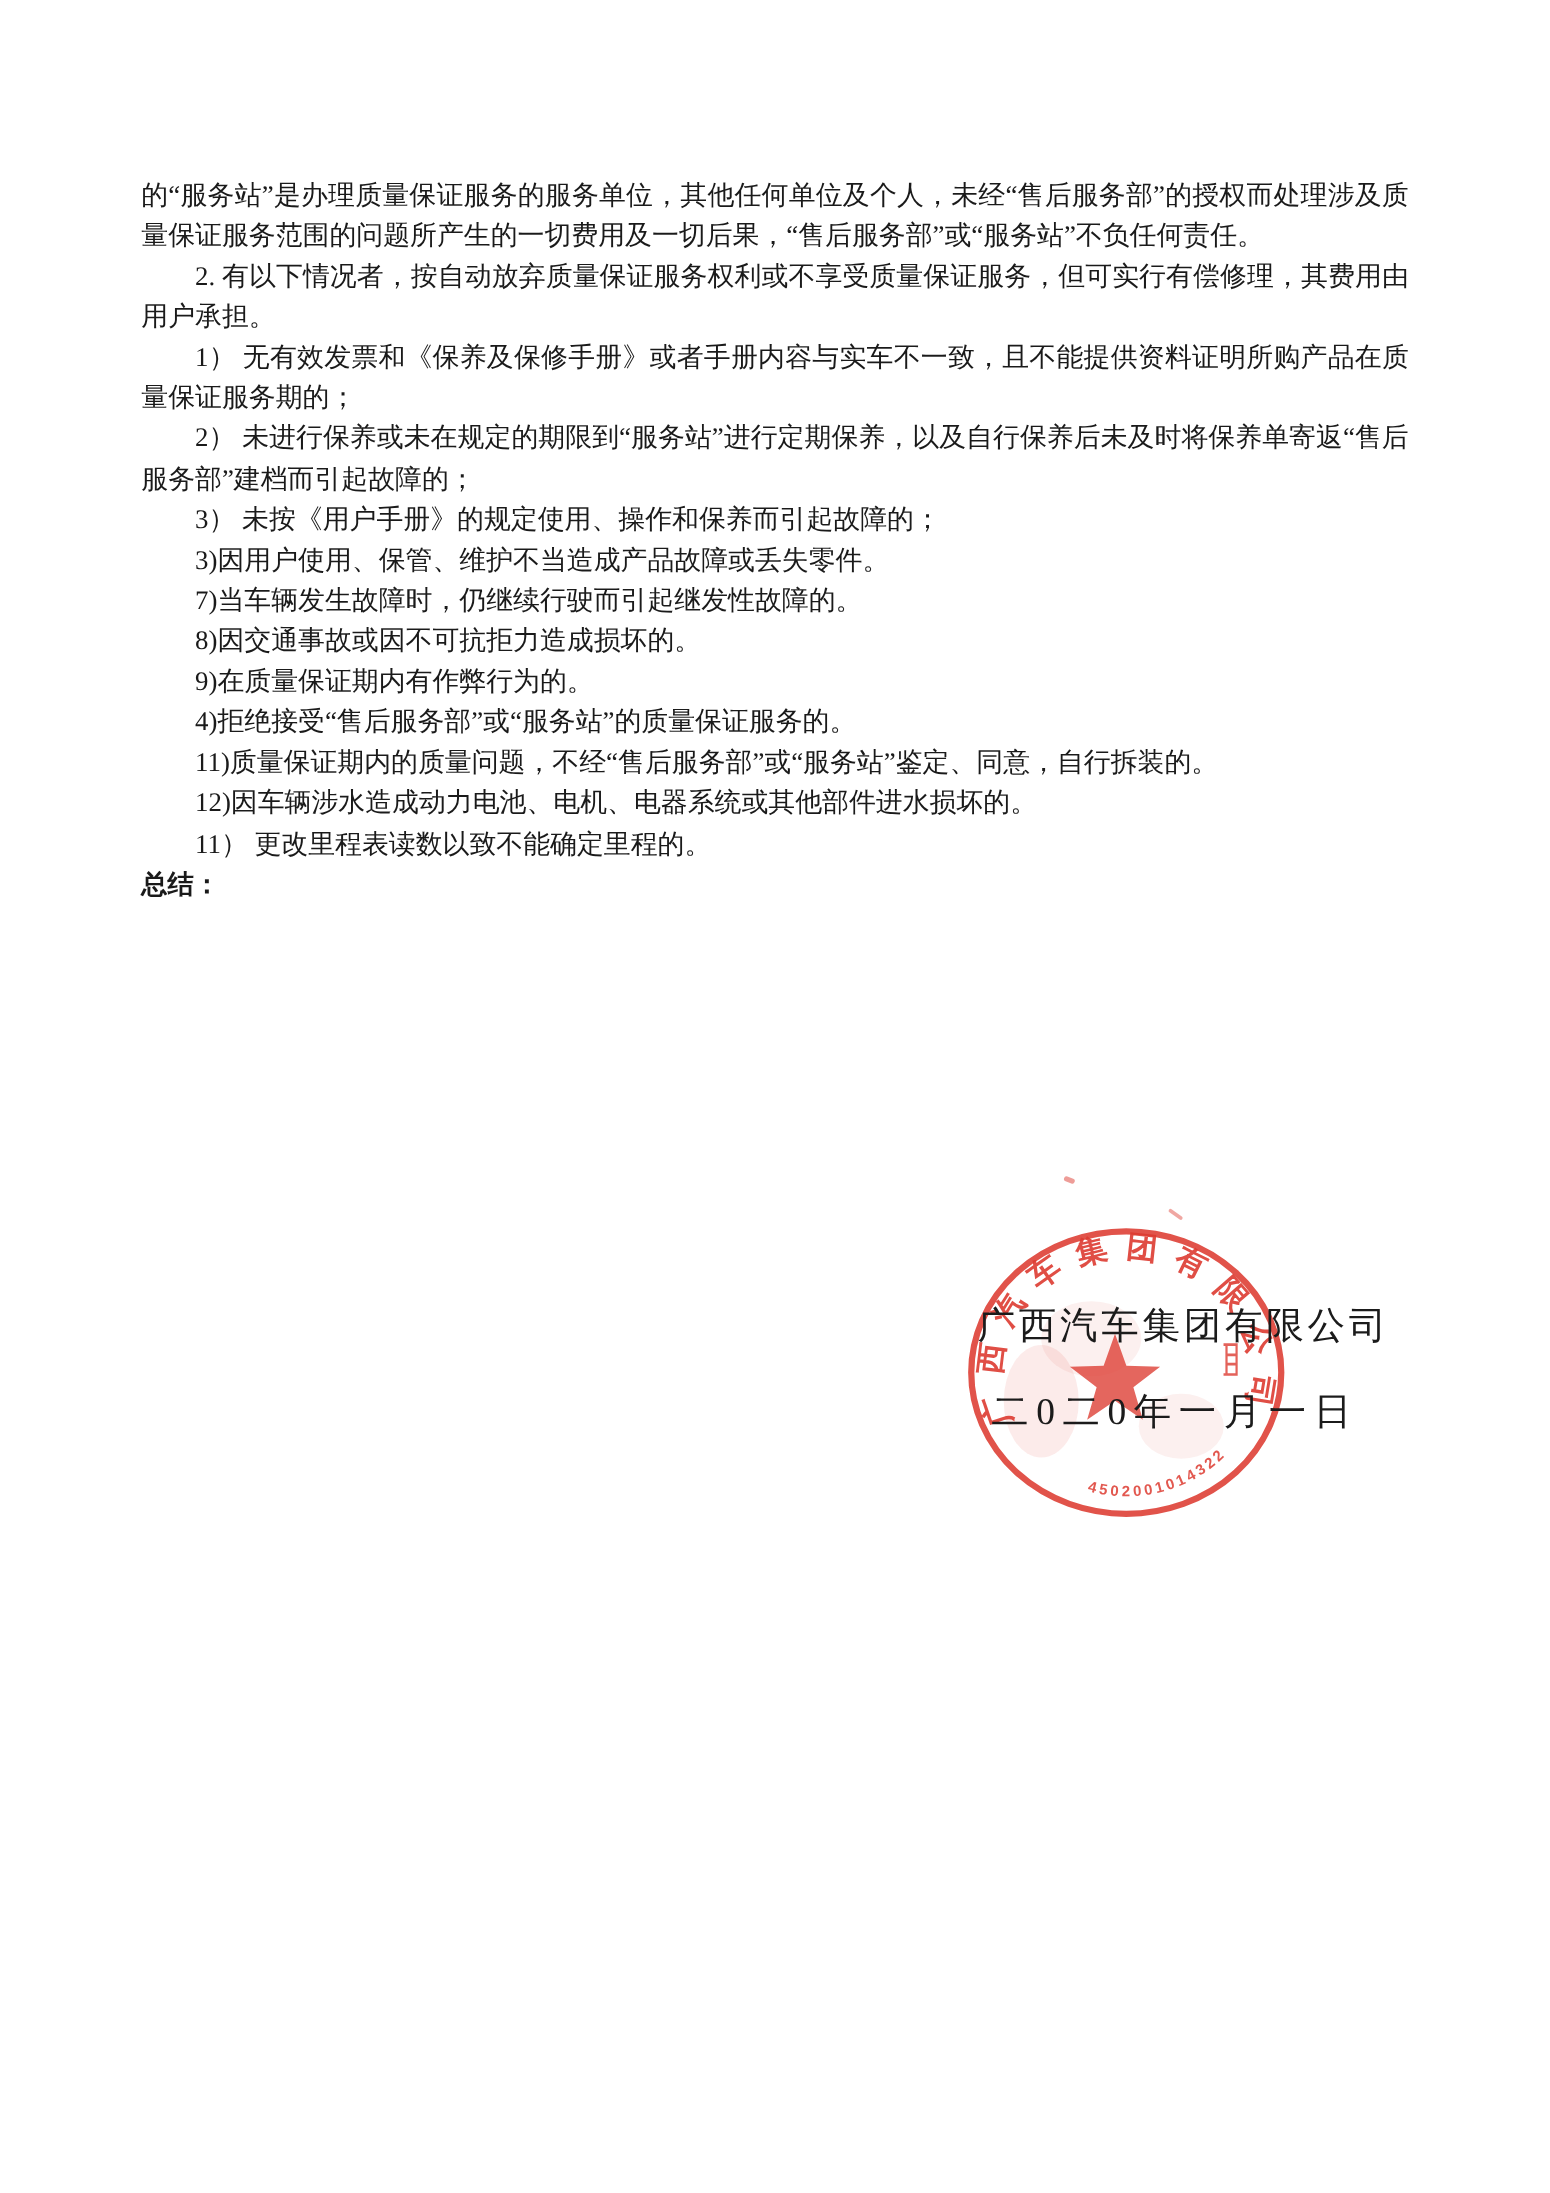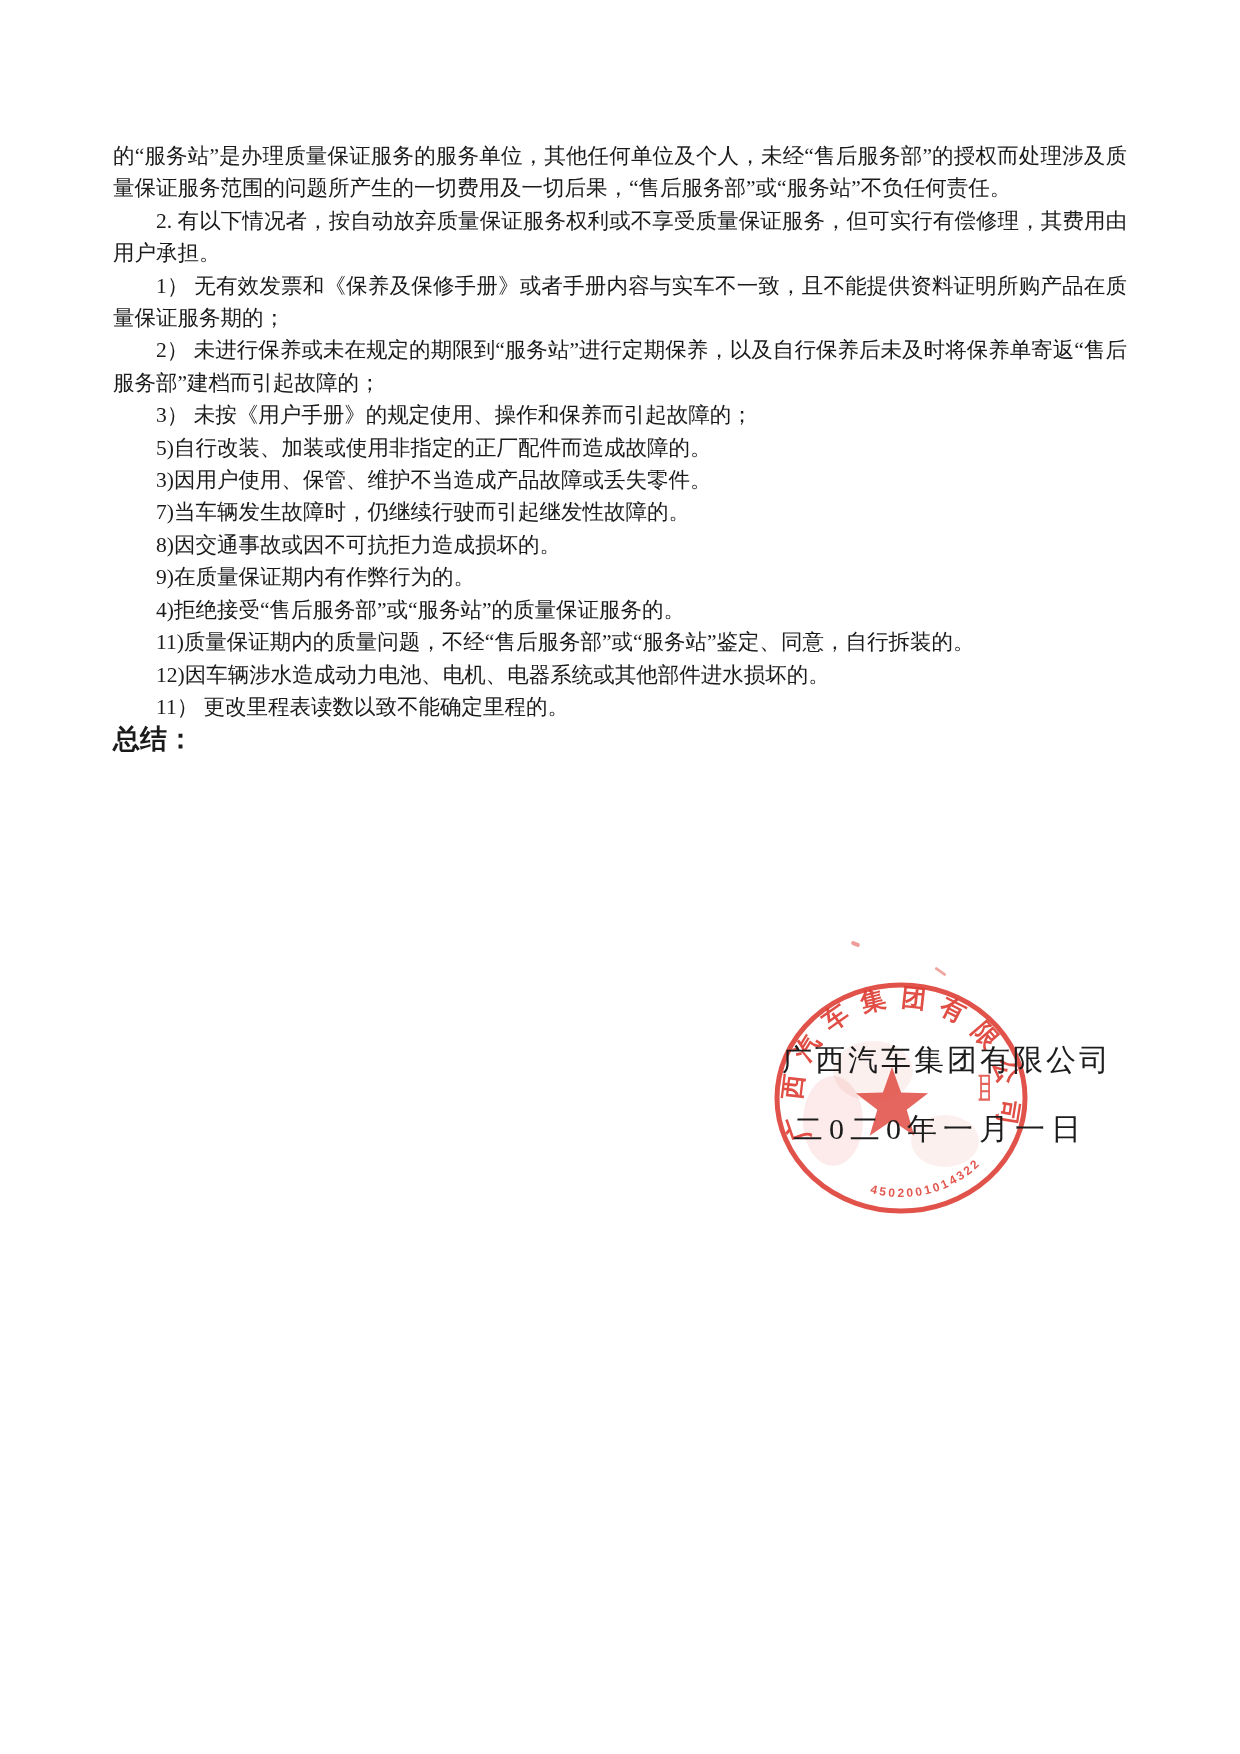--- a/index.html
+++ b/index.html
@@ -24,21 +24,21 @@
     line-height: 32.4px;
     color: #1a1a1a;
     text-align: justify;
     text-justify: inter-character;
   }
   .doc p { margin: 0; }
   .doc p.indent { text-indent: 2em; }
   .summary-head {
     margin: 0;
     font-weight: bold;
-    font-size: 27px;
+    font-size: 21px;
     line-height: 32.4px;
   }
   .stamp {
     position: absolute;
     left: 773px;
     top: 981px;
     width: 256px;
     height: 234px;
   }
   .stamp svg { display: block; width: 100%; height: 100%; }
@@ -64,21 +64,20 @@
 
 <div class="page">
 
   <div class="doc">
     <div id="paragraphs">
         <p>的“服务站”是办理质量保证服务的服务单位，其他任何单位及个人，未经“售后服务部”的授权而处理涉及质量保证服务范围的问题所产生的一切费用及一切后果，“售后服务部”或“服务站”不负任何责任。</p>
         <p class="indent">2.  有以下情况者，按自动放弃质量保证服务权利或不享受质量保证服务，但可实行有偿修理，其费用由用户承担。</p>
         <p class="indent">1） 无有效发票和《保养及保修手册》或者手册内容与实车不一致，且不能提供资料证明所购产品在质量保证服务期的；</p>
         <p class="indent">2） 未进行保养或未在规定的期限到“服务站”进行定期保养，以及自行保养后未及时将保养单寄返“售后服务部”建档而引起故障的；</p>
         <p class="indent">3） 未按《用户手册》的规定使用、操作和保养而引起故障的；</p>
-        <p class="indent">5)自行改装、加装或使用非指定的正厂配件而造成故障的。</p>
         <p class="indent">3)因用户使用、保管、维护不当造成产品故障或丢失零件。</p>
         <p class="indent">7)当车辆发生故障时，仍继续行驶而引起继发性故障的。</p>
         <p class="indent">8)因交通事故或因不可抗拒力造成损坏的。</p>
         <p class="indent">9)在质量保证期内有作弊行为的。</p>
         <p class="indent">4)拒绝接受“售后服务部”或“服务站”的质量保证服务的。</p>
         <p class="indent">11)质量保证期内的质量问题，不经“售后服务部”或“服务站”鉴定、同意，自行拆装的。</p>
         <p class="indent">12)因车辆涉水造成动力电池、电机、电器系统或其他部件进水损坏的。</p>
         <p class="indent">11） 更改里程表读数以致不能确定里程的。</p>
       </div>
     <p class="summary-head">总结：</p>

